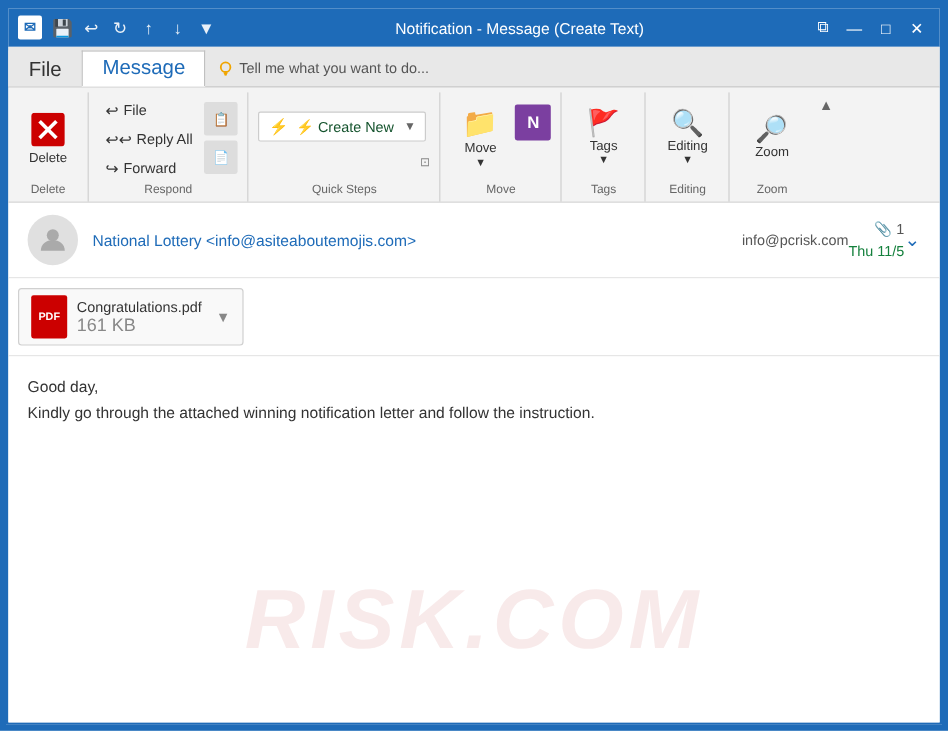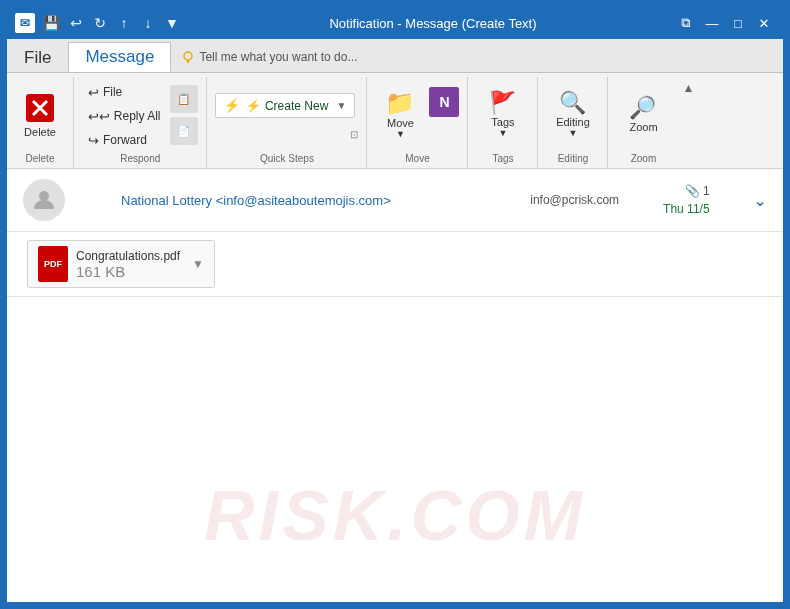--- a/index.html
+++ b/index.html
@@ -205,21 +205,20 @@
       font-size: 12px;
     }
     
     .email-header {
       display: flex;
       align-items: center;
       padding: 10px 16px;
       border-bottom: 1px solid #e0e0e0;
       background: white;
       flex-shrink: 0;
-      gap: 44px;
     }
     .avatar {
       width: 42px;
       height: 42px;
       background: #e0e0e0;
       border-radius: 50%;
       display: flex;
       align-items: center;
       justify-content: center;
       margin-right: 12px;
@@ -254,21 +253,21 @@
       display: flex;
       align-items: center;
       gap: 3px;
     }
     .email-date { font-size: 12px; color: #15803d; }
     .chevron-down { font-size: 16px; color: #1e6bb8; cursor: pointer; }
     
     .attachment-bar {
       display: flex;
       align-items: center;
-      padding: 8px 20px;
+      padding: 8px 8px;
       border-bottom: 1px solid #e0e0e0;
       background: white;
       flex-shrink: 0;
     }
     .attachment-item {
       display: flex;
       align-items: center;
       gap: 8px;
       border: 1px solid #d0d0d0;
       background: #f9f9f9;
@@ -487,15 +486,17 @@
       </div>
       <div>
         <div class="attachment-name">Congratulations.pdf</div>
         <div class="attachment-size">161 KB</div>
       </div>
       <span class="attachment-arrow">▼</span>
     </div>
   </div>
 
   <div class="email-body">
+    <p>Good day,</p>
+    <p>Kindly go through the attached winning notification letter and follow the instruction.</p>
     <div class="watermark">RISK.COM</div>
   </div>
 </div>
 
 </body></html>

